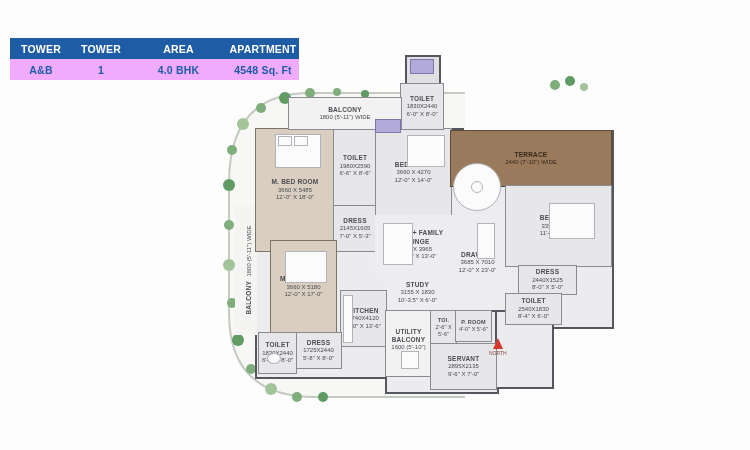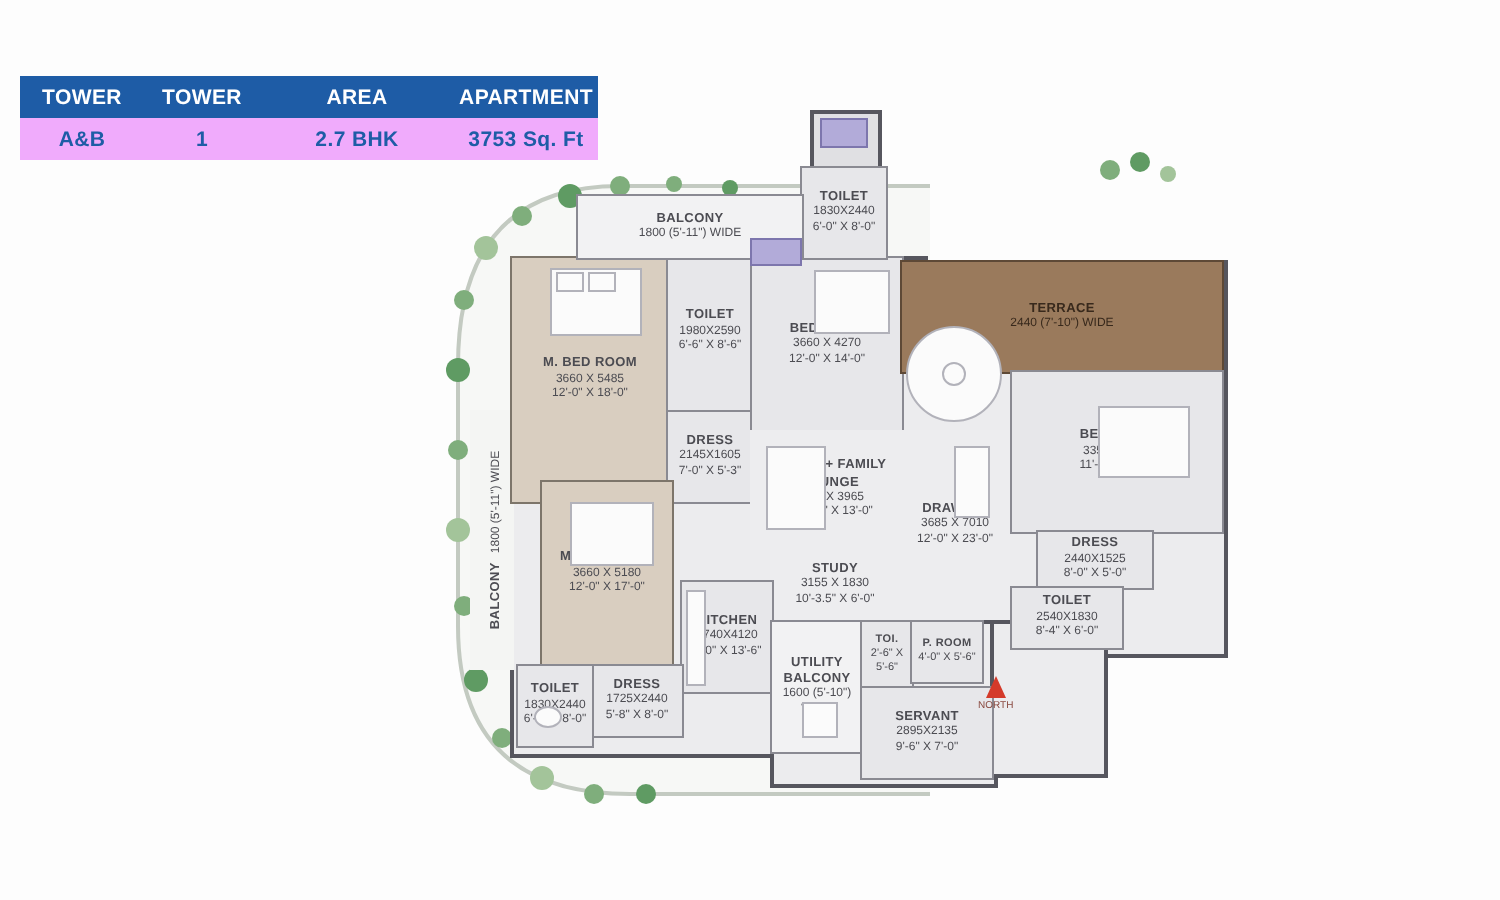--- a/index.html
+++ b/index.html
@@ -44,22 +44,22 @@
 
 <div class="stage">
 
   <div class="info-table">
     <div class="cell head">TOWER</div>
     <div class="cell head">TOWER</div>
     <div class="cell head">AREA</div>
     <div class="cell head">APARTMENT</div>
     <div class="cell val">A&amp;B</div>
     <div class="cell val">1</div>
-    <div class="cell val">2.7 BHK</div>
-    <div class="cell val">3753 Sq. Ft</div>
+    <div class="cell val">4.0 BHK</div>
+    <div class="cell val">4548 Sq. Ft</div>
   </div>
 
   <div class="plan">
 
     <svg width="420" height="360" viewBox="0 0 420 360">
       <path d="M 250,38 H 95 Q 14,38 14,128 V 258 Q 14,342 100,342 H 250" fill="#f7f8f6" stroke="#c3cac1" stroke-width="2"></path>
       <g fill="#7fae7c">
         <circle cx="95" cy="38" r="5"></circle>
           <circle cx="70" cy="43" r="6" fill="#5f9b63"></circle>
         <circle cx="46" cy="53" r="5"></circle>

